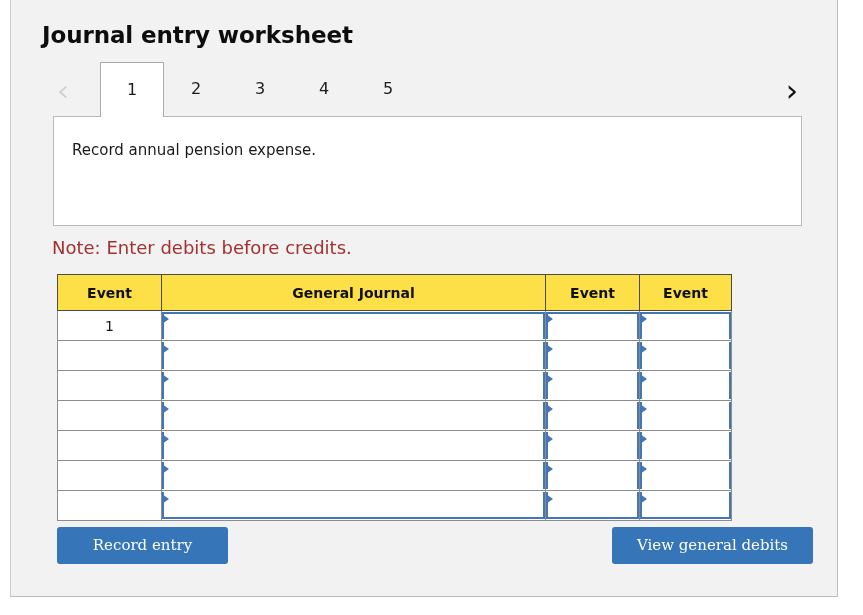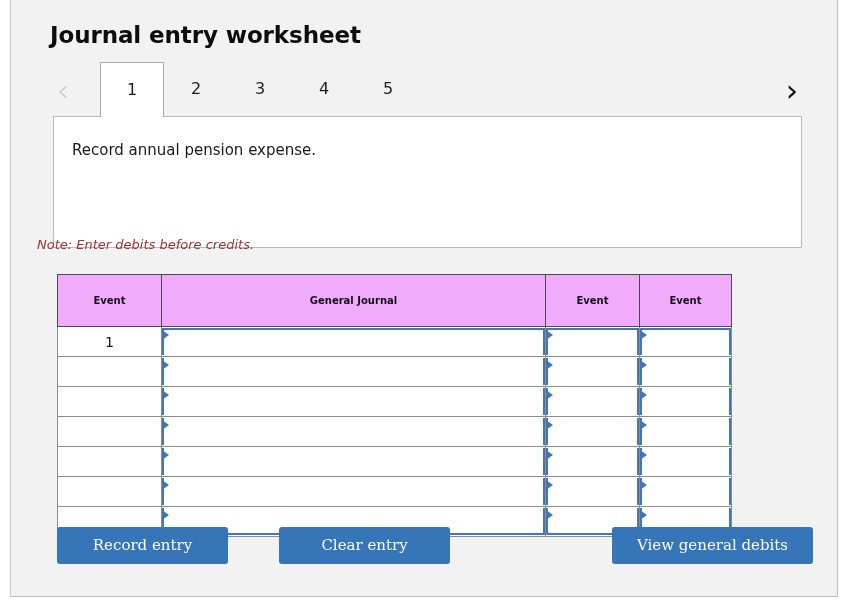--- a/index.html
+++ b/index.html
@@ -32,21 +32,20 @@
   
   #page-title {
     position: absolute;
     left: 31px;
     top: 22px;
     font-size: 23px;
     font-weight: bold;
     color: #0d0d0d;
     letter-spacing: -0.1px;
     white-space: nowrap;
-    margin-left: 8px;
   }
 
   
   #tab-strip {
     position: absolute;
     left: 31px;
     top: 62px;
     width: 768px;
     height: 55px;
   }
@@ -92,59 +91,58 @@
     height: 55px;
     z-index: 3;
   }
 
   
   #description-panel {
     position: absolute;
     left: 42px;
     top: 116px;
     width: 749px;
-    height: 132px;
+    height: 110px;
     background: #ffffff;
     border: 1px solid #b9b9b9;
     box-sizing: border-box;
   }
   #description-text {
     position: absolute;
     left: 18px;
     top: 24px;
     font-size: 15px;
     color: #1a1a1a;
   }
 
   
   #note-text {
     position: absolute;
-    left: 26px;
+    left: 41px;
     top: 237px;
-    font-size: 13px;
+    font-size: 18px;
     color: #a33131;
-    font-style: italic;
   }
 
   
   #journal-table {
     position: absolute;
     left: 46px;
     top: 274px;
     border-collapse: collapse;
     table-layout: fixed;
   }
   #journal-table th {
-    background: #f0abfc;
+    background: #fde047;
     border: 1px solid #4b4b4b;
     color: #111111;
-    font-size: 10px;
+    font-size: 14px;
     font-weight: bold;
     height: 27px;
-    padding: 12px;
+    padding: 4px;
     text-align: center;
   }
   #journal-table td {
     padding: 0;
     height: 29px;
     background: #ffffff;
     border: 1px solid #8c8c8c;
   }
   .col-event   { width: 104px; }
   .col-journal { width: 384px; }
@@ -347,16 +345,15 @@
           </td>
           <td class="input-cell">
             <div class="input-box no-top"></div>
             <span class="marker-icon"></span>
           </td>
         </tr>
       </tbody>
   </table>
 
   <button class="action-button" id="record-entry-button">Record entry</button>
-  <button class="action-button" id="clear-entry-button">Clear entry</button>
   <button class="action-button" id="view-general-journal-button">View general debits</button>
 
 </div>
 
 </body></html>

